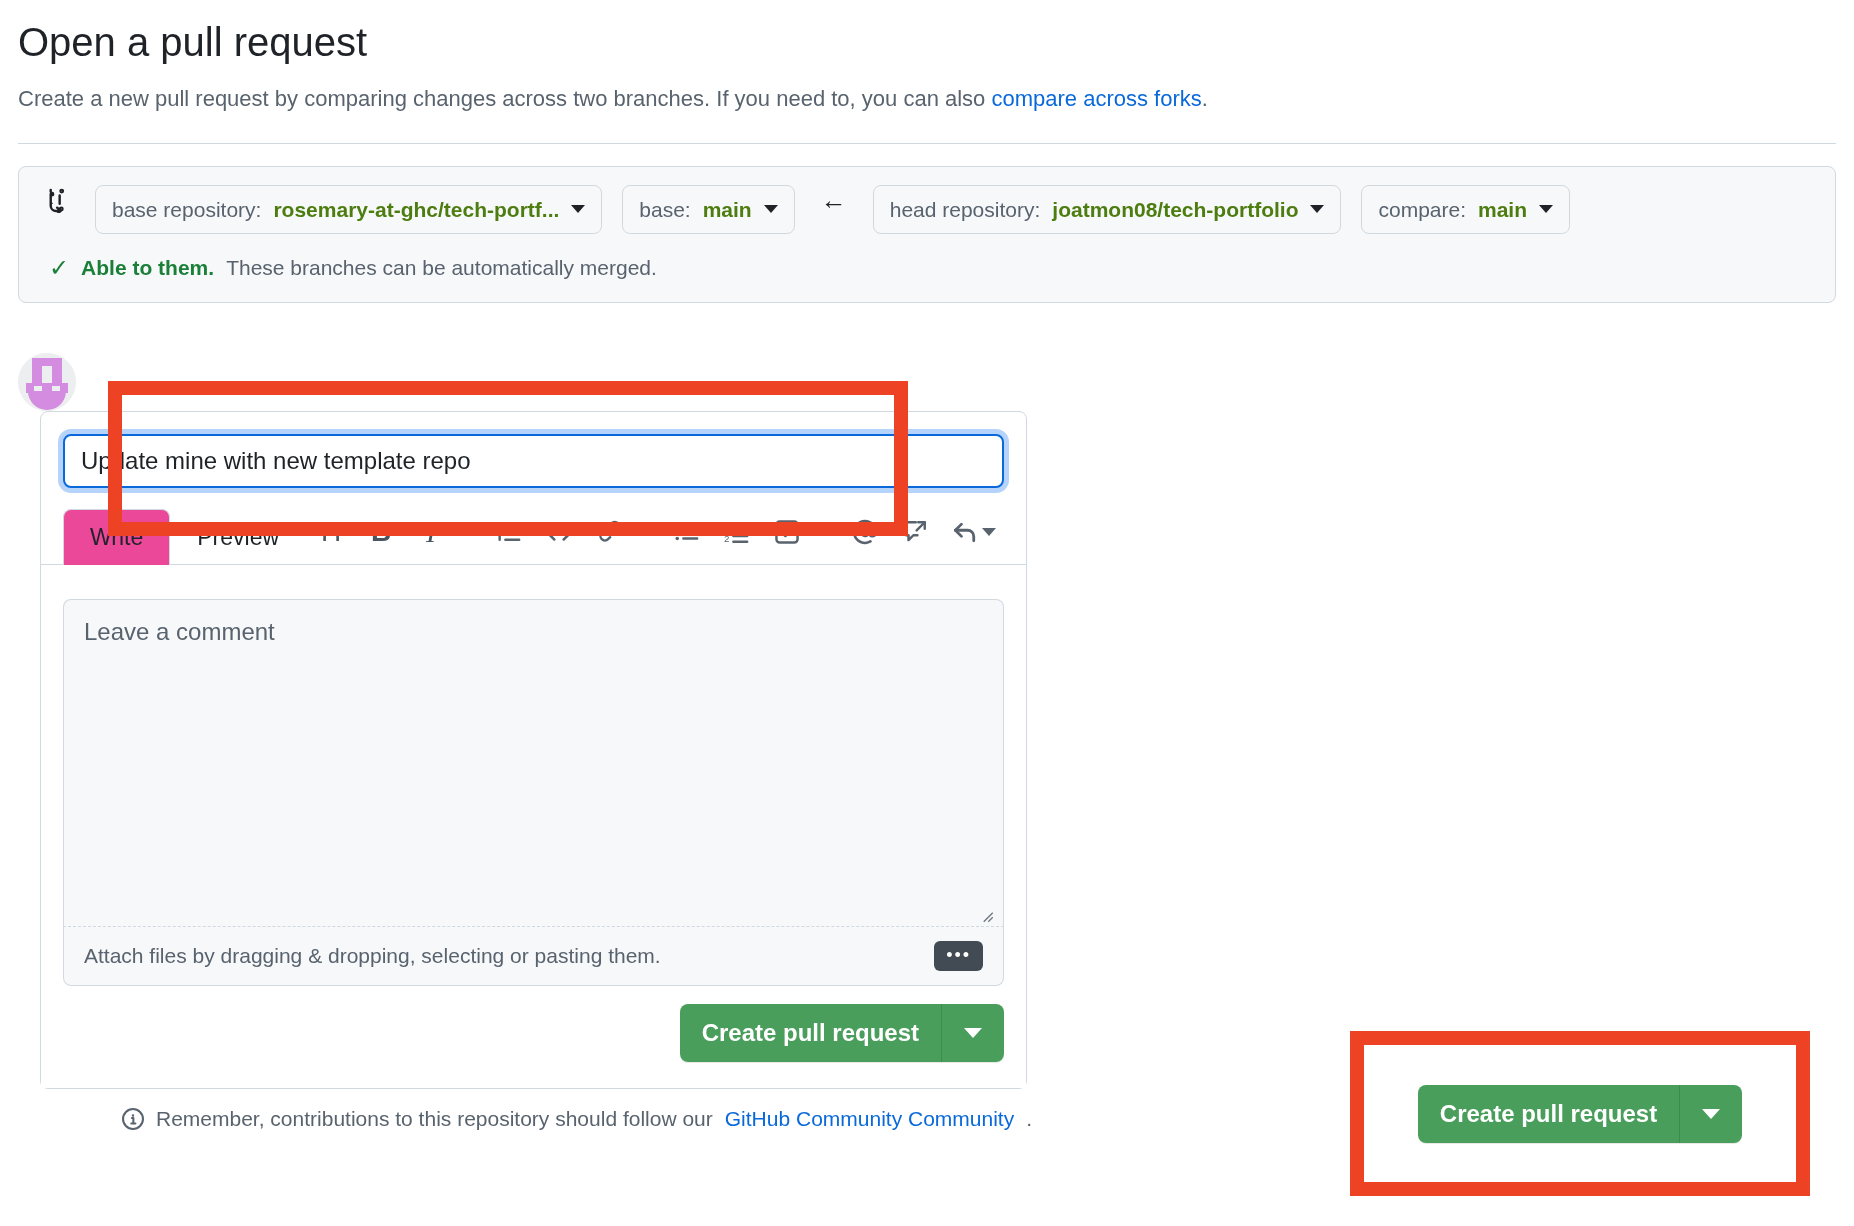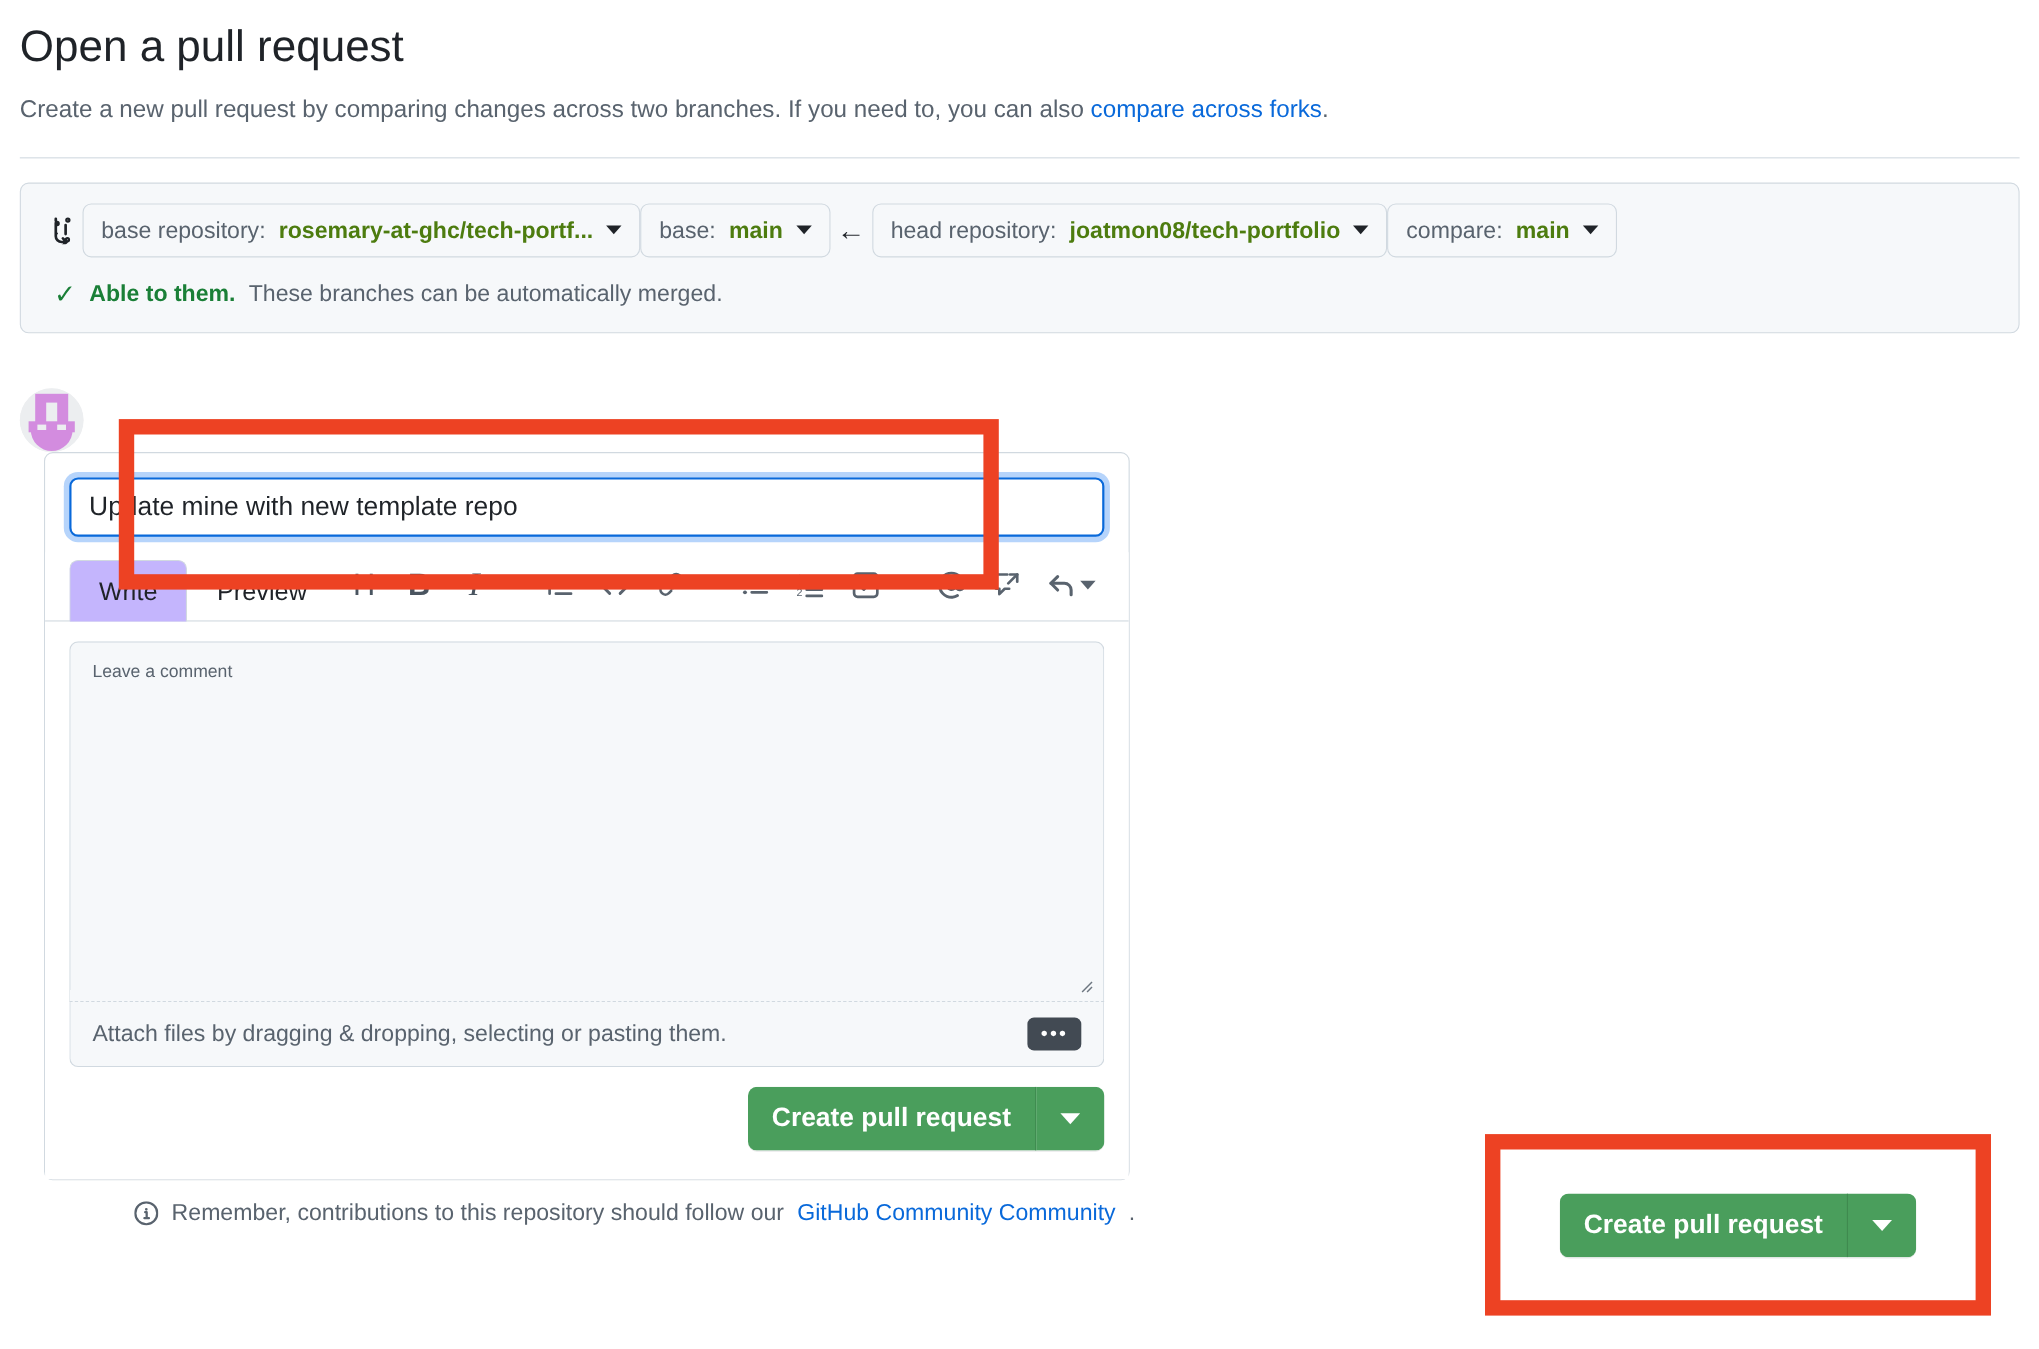--- a/index.html
+++ b/index.html
@@ -51,22 +51,22 @@
   
   .compare-box {
     margin-top: 22px;
     border: 1px solid #d1d9e0;
     border-radius: 8px;
     background: #f6f8fa;
     padding: 18px 22px 22px 22px;
   }
   .compare-row {
     display: flex;
-    align-items: center;
-    gap: 0;
+    align-items: flex-start;
+    gap: 20px;
   }
   .branch-icon {
     width: 30px;
     height: 30px;
     display: inline-flex;
     align-items: center;
     justify-content: center;
     color: #1f2328;
     flex: 0 0 auto;
     margin-right: 4px;
@@ -187,21 +187,21 @@
     padding: 16px 26px;
     line-height: 1;
     cursor: pointer;
     border: 1px solid transparent;
     border-bottom: none;
     position: relative;
     top: 1px;
     background: transparent;
   }
   .tab.active {
-    background: #c4b5fd;
+    background: #ec4899;
     border-color: #d1d9e0;
     border-radius: 8px 8px 0 0;
   }
   .md-toolbar {
     margin-left: auto;
     display: flex;
     align-items: center;
     gap: 0px;
     padding-bottom: 10px;
   }
@@ -241,21 +241,22 @@
   .comment-box {
     border: 1px solid #d1d9e0;
     border-bottom: 1px dashed #d1d9e0;
     border-radius: 8px 8px 0 0;
     background: #f6f8fa;
     height: 328px;
     padding: 18px 20px;
     box-sizing: border-box;
     position: relative;
     color: #59636e;
-    font-size: 16px;
+    font-size: 24px;
+    margin-top: 16px;
   }
   .resize-grip {
     position: absolute;
     right: 8px;
     bottom: 6px;
     width: 18px;
     height: 18px;
     color: #6e7781;
   }
   .attach-bar {

